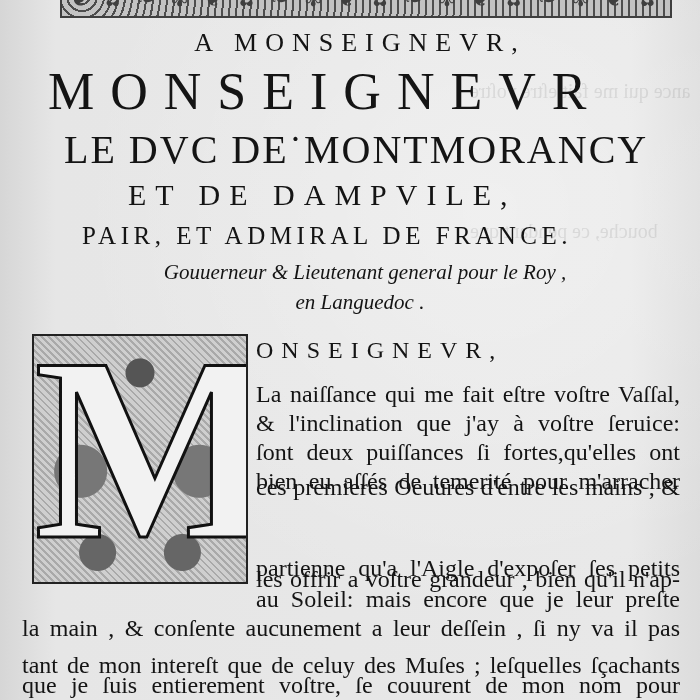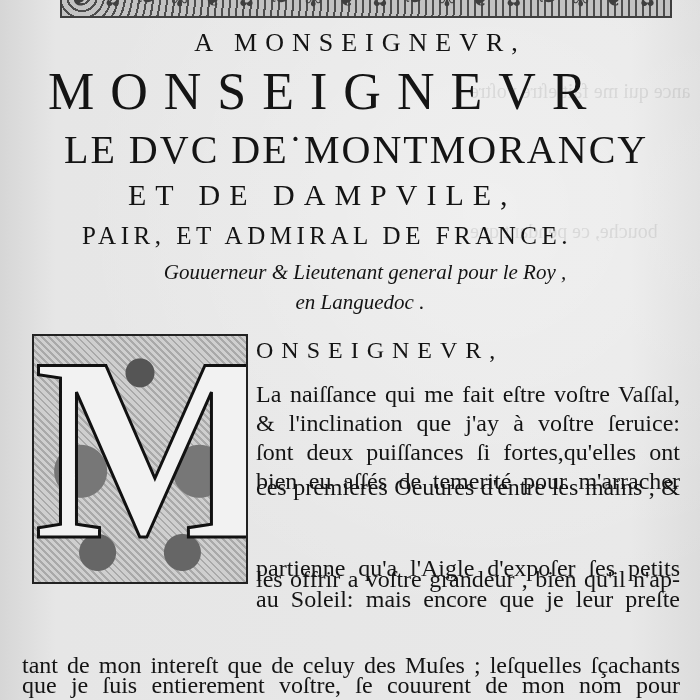--- a/index.html
+++ b/index.html
@@ -90,17 +90,18 @@
   <div class="body-line salutation">ONSEIGNEVR,</div>
 
   <div class="body-line b-narrow" style="top:381px;">La naiſſance qui me fait eſtre voſtre Vaſſal,</div>
   <div class="body-line b-narrow" style="top:410px;">&amp; l'inclination que j'ay à voſtre ſeruice:</div>
   <div class="body-line b-narrow" style="top:439px;">ſont deux puiſſances ſi fortes,qu'elles ont</div>
   <div class="body-line b-narrow" style="top:468px;">bien eu aſſés de temerité pour m'arracher</div>
   <div class="body-line b-narrow" style="top:474px;">ces premieres Oeuures d'entre les mains , &amp;</div>
   <div class="body-line b-narrow" style="top:526px;margin-top:40px;">les offrir a voſtre grandeur , bien qu'il n'ap-</div>
   <div class="body-line b-narrow" style="top:555px;">partienne qu'a l'Aigle d'expoſer ſes petits</div>
   <div class="body-line b-narrow" style="top:586px;">au Soleil: mais encore que je leur preſte</div>
+  <div class="body-line b-wide" style="top:615px;">la main , &amp; conſente aucunement a leur deſſein , ſi ny va il pas</div>
   <div class="body-line b-wide" style="top:624px;margin-top:28px;">tant de mon intereſt que de celuy des Muſes ; leſquelles ſçachants</div>
   <div class="body-line b-wide" style="top:672px;">que je ſuis entierement voſtre, ſe couurent de mon nom pour</div>
   <div class="body-line" style="top:698px;left:52px;">ſuiure la clarté de leſ</div>
 
 </div>
 
 </body></html>

